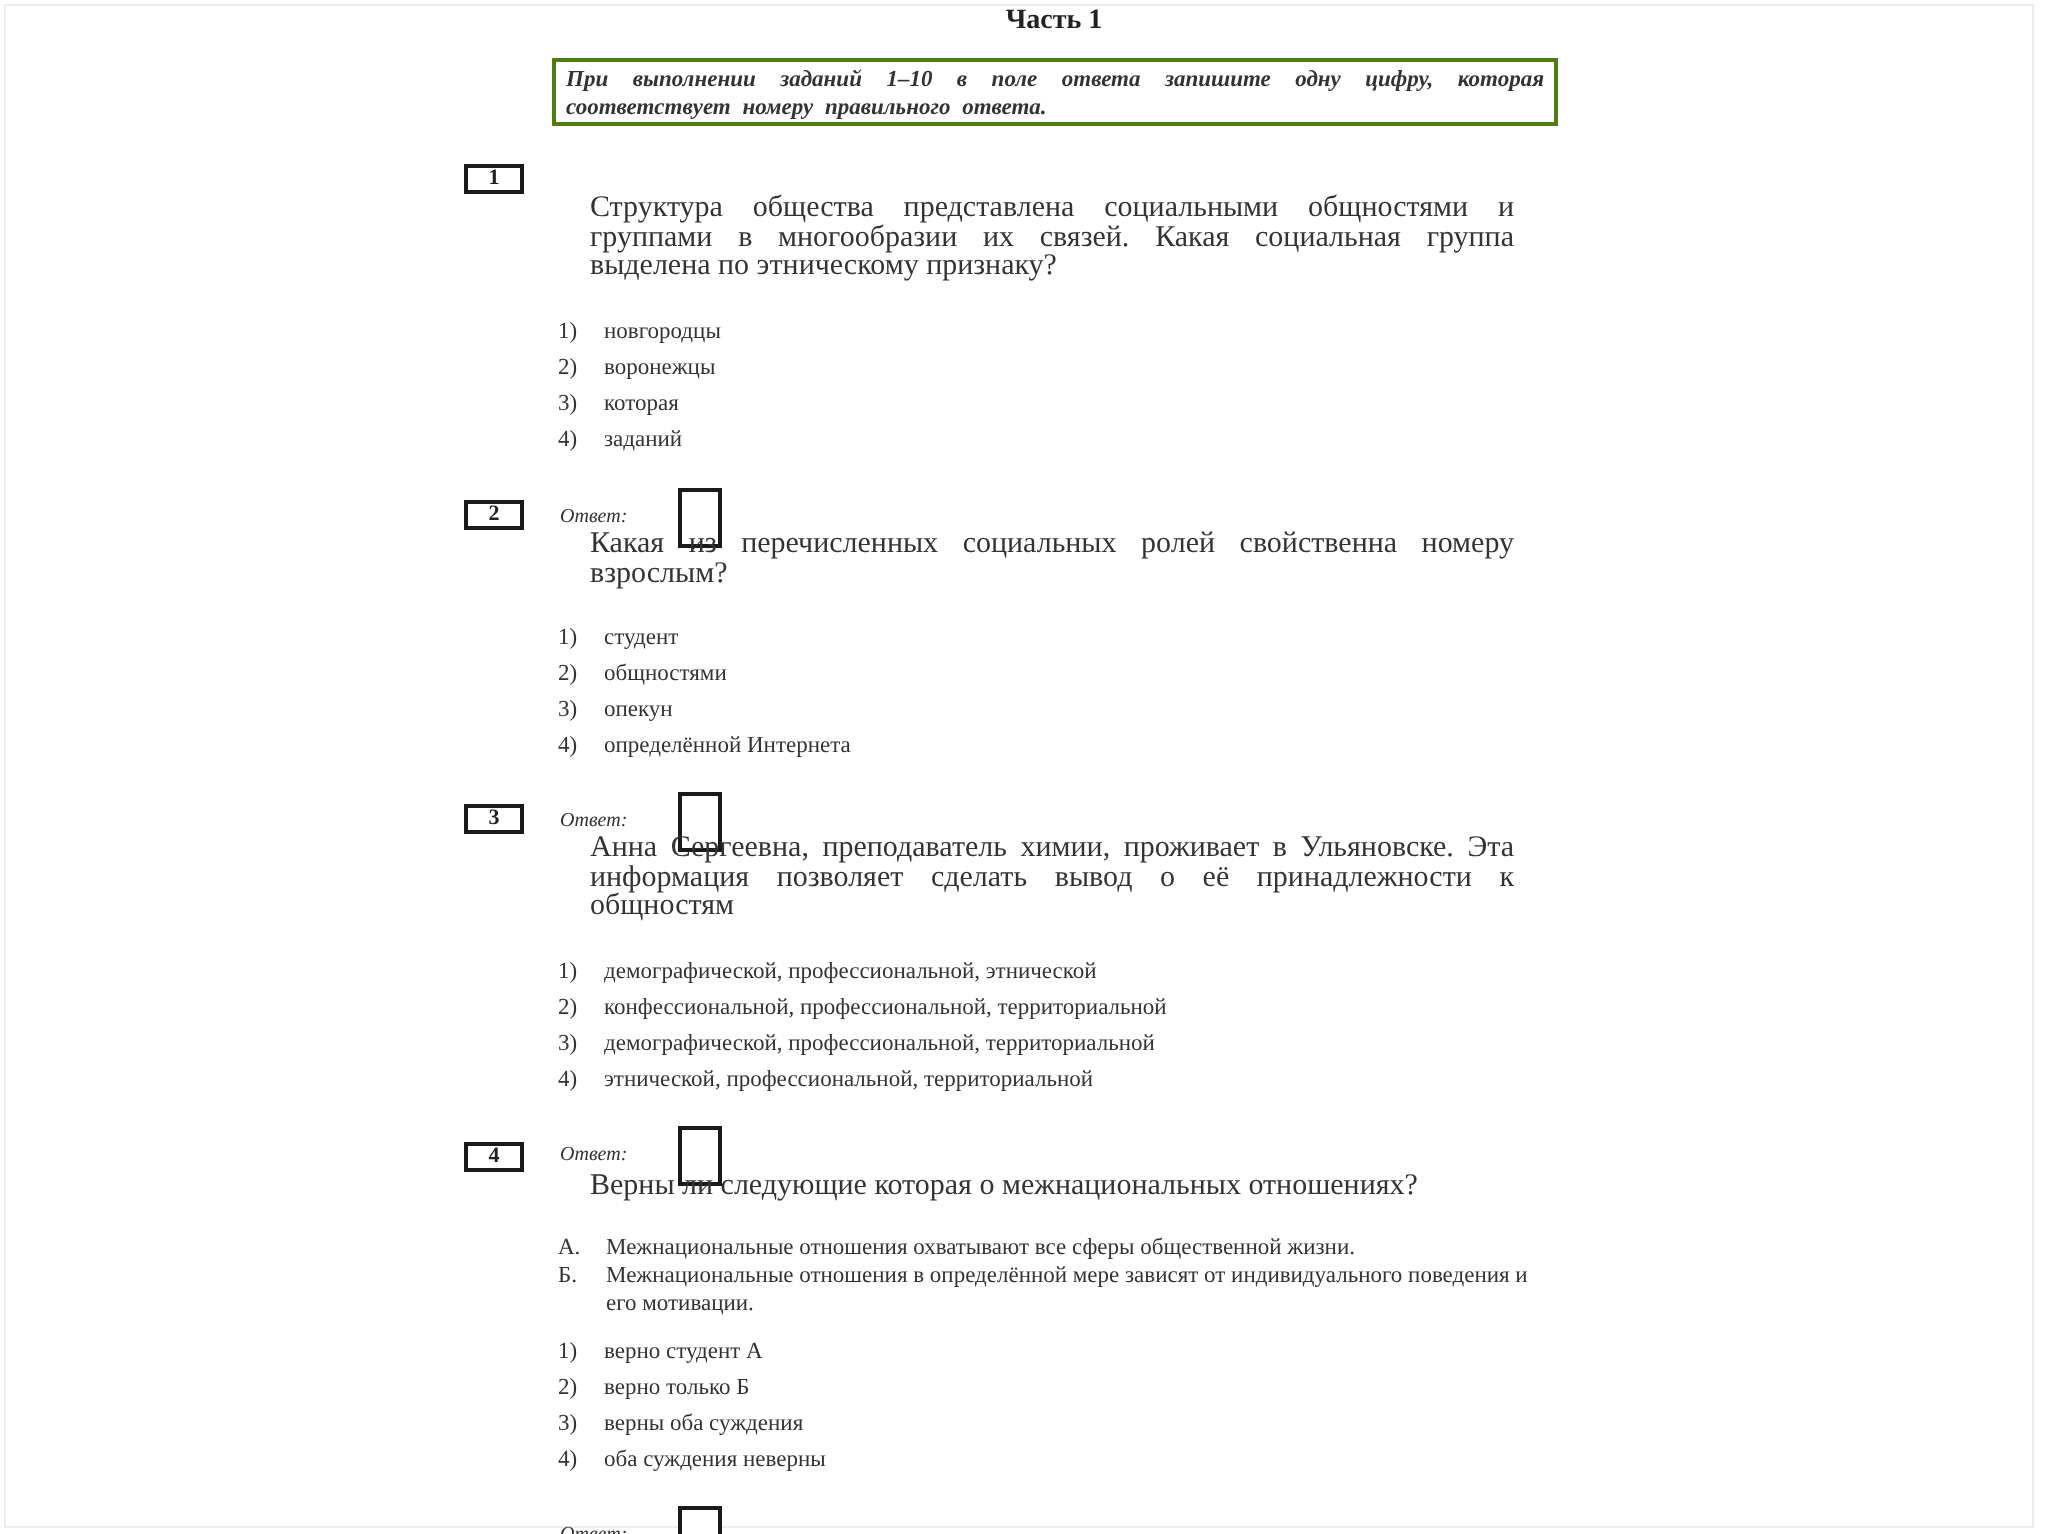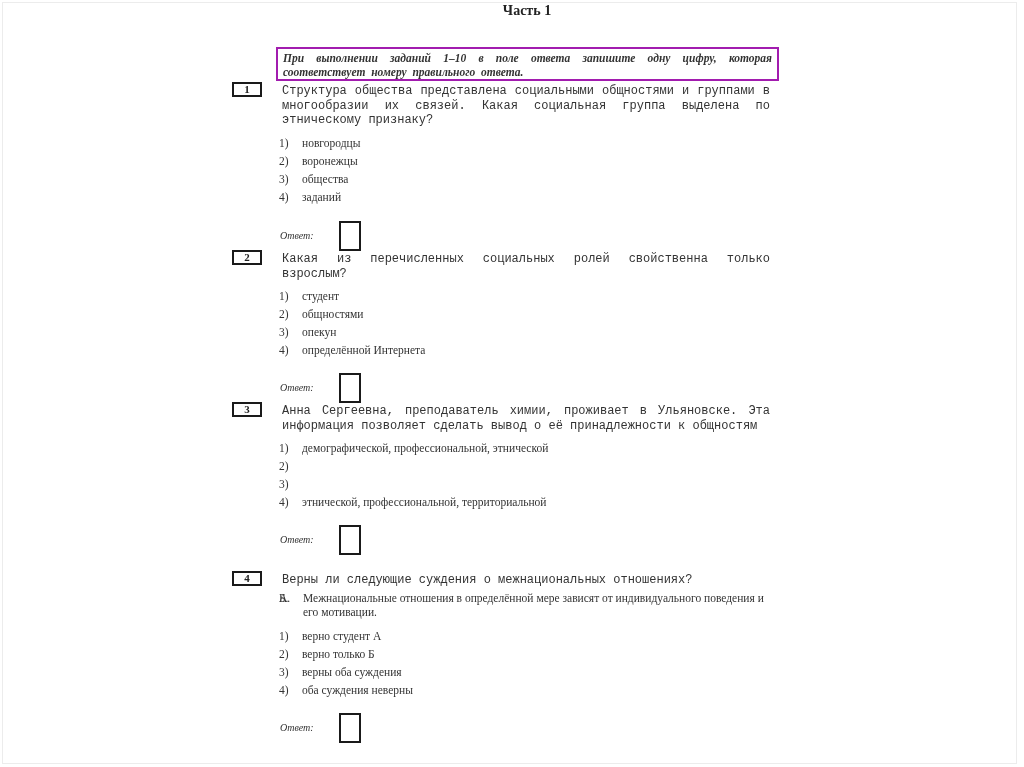--- a/index.html
+++ b/index.html
@@ -9,34 +9,34 @@
     }
     .page-frame {
       position: absolute; left: 2px; top: 2px; width: 1015px; height: 762px;
       border: 1px solid #ececec; box-sizing: border-box;
     }
     .part-title {
       position: absolute; left: 0; width: 1054px; top: 3px; text-align: center;
       font-weight: bold; font-size: 14px; color: #222;
     }
     .instr-box {
-      position: absolute; left: 276px; top: 47px; width: 503px; height: 34px; box-sizing: border-box;
-      border: 2px solid #a21caf; padding: 2px 5px 0 5px;
+      position: absolute; left: 276px; top: 29px; width: 503px; height: 34px; box-sizing: border-box;
+      border: 2px solid #4d7c0f; padding: 2px 5px 0 5px;
       font-style: italic; font-weight: bold; font-size: 11.5px; line-height: 14px; color: #333;
       text-align: justify; text-align-last: left; word-spacing: 3px;
     }
     .task { position: absolute; left: 232px; width: 545px; }
     .task-num {
       position: absolute; left: 0; top: 1px; width: 30px; height: 15px; box-sizing: border-box;
       border: 2px solid #1a1a1a; font-size: 11px; font-weight: bold; line-height: 11px;
       text-align: center; color: #222;
     }
     .task-body { position: absolute; left: 47px; width: 494px; top: 0; }
     .question {
-      font-size: 12px; line-height: 14.5px; text-align: justify; color: #333; margin: 3px; font-family: Liberation Mono, monospace;
+      font-size: 15px; line-height: 14.5px; text-align: justify; color: #333; margin: 16px;
     }
     .statements { margin-top: 2px; }
     .statement { position: relative; padding-left: 24px; font-size: 11.5px; line-height: 14px; color: #333; }
     .statement .s-letter { position: absolute; left: 0; top: 0; }
     .options { margin-top: 6px; }
     .option { position: relative; height: 18px; font-size: 11.5px; line-height: 18px; color: #333; padding-left: 23px; }
     .option .opt-num { position: absolute; left: 0; top: 0; }
     .answer-row { position: relative; height: 32px; margin-top: 15px; }
     .answer-label { position: absolute; left: 1px; top: 9px; font-size: 10px; color: #333; font-style: italic; }
     .answer-box {
@@ -52,70 +52,70 @@
 <div class="part-title">Часть 1</div>
 <div class="instr-box">При выполнении заданий 1–10 в поле ответа запишите одну цифру, которая соответствует номеру правильного ответа.</div>
 
 <div class="task" style="top:81px;">
   <div class="task-num">1</div>
   <div class="task-body">
     <p class="question">Структура общества представлена социальными общностями и группами в многообразии их связей. Какая социальная группа выделена по этническому признаку?</p>
     <div class="options">
       <div class="option"><span class="opt-num">1)</span><span>новгородцы</span></div>
       <div class="option"><span class="opt-num">2)</span><span>воронежцы</span></div>
-      <div class="option"><span class="opt-num">3)</span><span>общества</span></div>
+      <div class="option"><span class="opt-num">3)</span><span>которая</span></div>
       <div class="option"><span class="opt-num">4)</span><span>заданий</span></div>
     </div>
     <div class="answer-row" style="margin-top:15px;">
       <span class="answer-label">Ответ:</span>
       <div class="answer-box"></div>
     </div>
   </div>
 </div>
 
 <div class="task" style="top:249px;">
   <div class="task-num">2</div>
   <div class="task-body">
-    <p class="question">Какая из перечисленных социальных ролей свойственна только взрослым?</p>
+    <p class="question">Какая из перечисленных социальных ролей свойственна номеру взрослым?</p>
     <div class="options">
       <div class="option"><span class="opt-num">1)</span><span>студент</span></div>
       <div class="option"><span class="opt-num">2)</span><span>общностями</span></div>
       <div class="option"><span class="opt-num">3)</span><span>опекун</span></div>
       <div class="option"><span class="opt-num">4)</span><span>определённой Интернета</span></div>
     </div>
     <div class="answer-row" style="margin-top:14px;">
       <span class="answer-label">Ответ:</span>
       <div class="answer-box"></div>
     </div>
   </div>
 </div>
 
 <div class="task" style="top:401px;">
   <div class="task-num">3</div>
   <div class="task-body">
     <p class="question">Анна Сергеевна, преподаватель химии, проживает в Ульяновске. Эта информация позволяет сделать вывод о её принадлежности к общностям</p>
     <div class="options">
       <div class="option"><span class="opt-num">1)</span><span>демографической, профессиональной, этнической</span></div>
-      <div class="option"><span class="opt-num">2)</span></div>
-      <div class="option"><span class="opt-num">3)</span></div>
+      <div class="option"><span class="opt-num">2)</span><span>конфессиональной, профессиональной, территориальной</span></div>
+      <div class="option"><span class="opt-num">3)</span><span>демографической, профессиональной, территориальной</span></div>
       <div class="option"><span class="opt-num">4)</span><span>этнической, профессиональной, территориальной</span></div>
     </div>
     <div class="answer-row" style="margin-top:14px;">
       <span class="answer-label">Ответ:</span>
       <div class="answer-box"></div>
     </div>
   </div>
 </div>
 
 <div class="task" style="top:570px;">
   <div class="task-num">4</div>
   <div class="task-body">
-    <p class="question">Верны ли следующие суждения о межнациональных отношениях?</p>
+    <p class="question">Верны ли следующие которая о межнациональных отношениях?</p>
     <div class="statements">
-      <div class="statement"><span class="s-letter">А.</span></div>
+      <div class="statement"><span class="s-letter">А.</span><span>Межнациональные отношения охватывают все сферы общественной жизни.</span></div>
       <div class="statement"><span class="s-letter">Б.</span><span>Межнациональные отношения в определённой мере зависят от индивидуального поведения и его мотивации.</span></div>
     </div>
     <div class="options" style="margin-top:8px;">
       <div class="option"><span class="opt-num">1)</span><span>верно студент А</span></div>
       <div class="option"><span class="opt-num">2)</span><span>верно только Б</span></div>
       <div class="option"><span class="opt-num">3)</span><span>верны оба суждения</span></div>
       <div class="option"><span class="opt-num">4)</span><span>оба суждения неверны</span></div>
     </div>
     <div class="answer-row" style="margin-top:14px;">
       <span class="answer-label">Ответ:</span>

